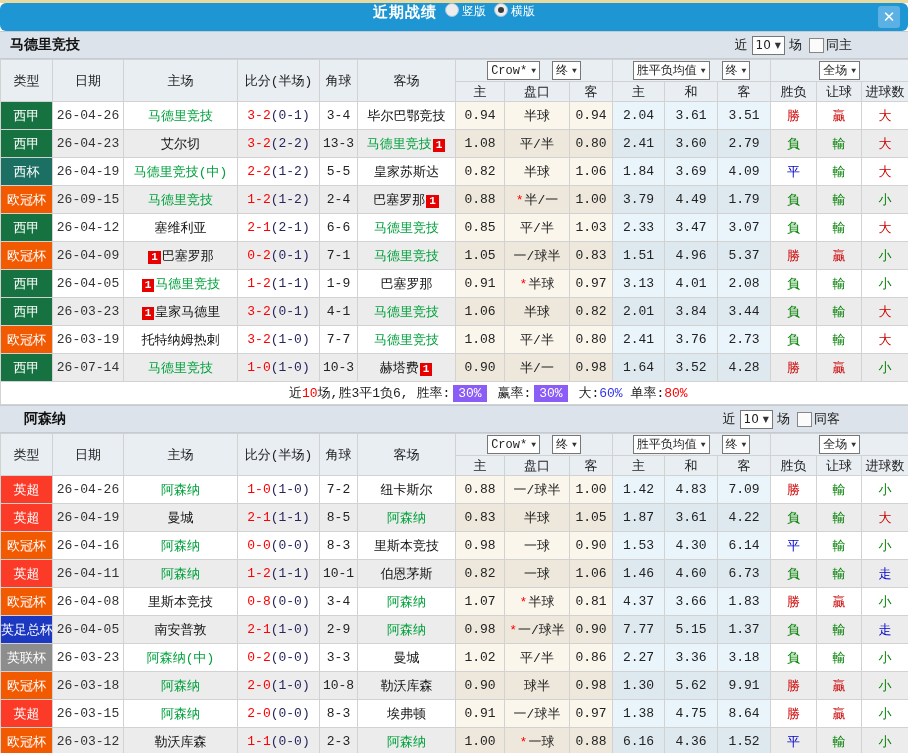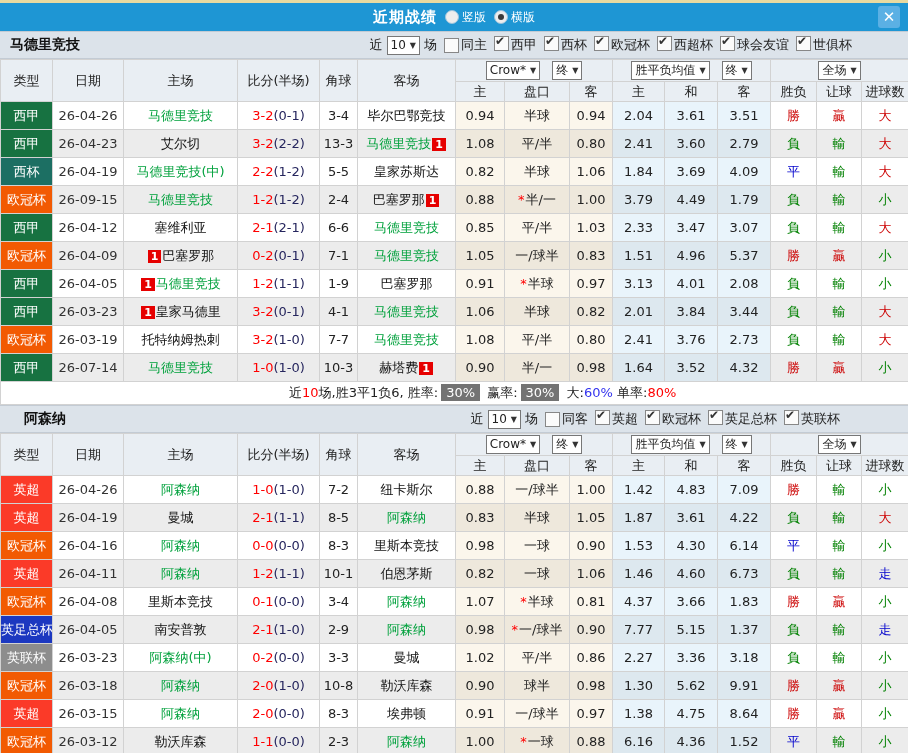--- a/index.html
+++ b/index.html
@@ -1,57 +1,57 @@
 <!DOCTYPE html>
 <html><head>
 <meta charset="utf-8">
 <style>
   html,body{margin:0;padding:0;background:#fff;}
   body{width:908px;height:753px;overflow:hidden;font-family:"DejaVu Sans","Liberation Sans",sans-serif;}
   .win{width:908px;height:753px;position:relative;background:#fff;}
   .topstrip{height:3px;background:#e8daa0;}
-  .titlebar{height:28px;background:#1e96d4;display:flex;align-items:center;justify-content:center;position:relative;color:#fff;}
+  .titlebar{height:28px;background:#1e96d4;display:flex;justify-content:center;position:relative;color:#fff;border-radius:6px;}
   .title{font-weight:bold;font-size:15px;letter-spacing:1px;}
   .radio{width:12px;height:12px;border-radius:50%;background:#ededed;border:1px solid #9cc3dd;display:inline-block;position:relative;vertical-align:-2px;margin:0 3px 0 8px;cursor:pointer;}
   .radio.sel::after{content:"";position:absolute;left:3px;top:3px;width:6px;height:6px;border-radius:50%;background:#3a3a3a;}
   .rlabel{font-size:12px;color:#fff;}
   .closebtn{position:absolute;right:8px;top:3px;width:22px;height:22px;background:#5bb0e4;border-radius:3px;color:#fff;text-align:center;line-height:22px;font-size:15px;font-weight:bold;cursor:pointer;}
   .closebtn::before{content:"\2715";}
   .secbar{height:26px;background:#dce3ea;border-top:1px solid #c3cbd4;border-bottom:1px solid #c3cbd4;display:flex;align-items:center;font-size:13px;color:#222;}
   .teamname{font-weight:bold;font-size:14px;color:#111;}
   .secbar.t1 .teamname{padding-left:10px;}
   .secbar.t2 .teamname{padding-left:24px;}
   .filters{margin-left:auto;display:flex;align-items:center;}
   .secbar.t1 .filters{padding-right:56px;}
   .secbar.t2 .filters{padding-right:68px;}
   .selbox{border:1px solid #777;background:#fff;font-size:12px;height:17px;display:inline-flex;align-items:center;padding:0 3px;margin:0 4px;cursor:pointer;}
   .selbox::after{content:"\25BC";font-size:8px;margin-left:4px;color:#333;}
   .cb{width:13px;height:13px;border:1px solid #878787;background:#fbfbfb;display:inline-block;position:relative;margin:0 2px 0 7px;vertical-align:-2px;cursor:pointer;}
   .cb.ck::after{content:"\2714";position:absolute;left:0px;top:-3px;font-size:12px;color:#333;}
-  table{border-collapse:collapse;table-layout:fixed;width:908px;font-size:13px;}
+  table{border-collapse:collapse;table-layout:fixed;width:908px;font-size:13px;font-family:Liberation Mono, monospace;}
   th,td{border:1px solid #d2d2d2;text-align:center;padding:0;overflow:hidden;white-space:nowrap;}
   thead th{background:#e9eef3;font-weight:normal;color:#222;font-size:13px;}
   tr.grp th{height:21px;}
   tr.sub th{height:19px;}
   tbody td{height:27px;color:#222;}
   tbody tr:nth-child(even) td{background:#ececec;}
   td.cr{background:#fbf6ec;}
   tbody tr:nth-child(even) td.cr{background:#eee8dc;}
   td.eu{background:#e9f4fb;}
   tbody tr:nth-child(even) td.eu{background:#dde8ef;}
   td.type{color:#fff;}
   td.date{color:#333;}
   td.team{color:#111;}
   .hl{color:#00a13c;}
   .ft{color:#ff0000;}
   .ht{color:#26265e;}
   .card{display:inline-block;background:#e60000;color:#fff;font-size:11px;line-height:13px;padding:0 3px;margin:0 1px;font-weight:bold;}
   .star{color:#ff0000;margin-right:1px;}
   tr.summary td{text-align:left;padding-left:288px;height:22px;font-size:13px;background:#fff;color:#222;}
-  .chip{background:#737373;color:#fff;padding:1px 5px;margin:13px 3px;}
+  .chip{background:#8b5cf6;color:#fff;padding:1px 5px;margin:13px 3px;}
   .redtx{color:#ff0000;}
   .bluetx{color:#3333ee;}
   .grpcell .selbox{margin:0 6px;}
 </style>
 </head>
 <body>
 
 <div class="win">
   <div class="topstrip"></div>
   <div class="titlebar">
@@ -64,21 +64,20 @@
   </div>
 
   <div class="secbar t1">
     <span class="teamname">马德里竞技</span>
     <span class="filters">
       <span>近</span>
       <span class="selbox">10</span>
       <span>场</span>
       <span class="cb"></span>
       <span>同主</span>
-      <span><span class="cb ck"></span><span>西甲</span><span class="cb ck"></span><span>西杯</span><span class="cb ck"></span><span>欧冠杯</span><span class="cb ck"></span><span>西超杯</span><span class="cb ck"></span><span>球会友谊</span><span class="cb ck"></span><span>世俱杯</span></span>
     </span>
   </div>
   <table>
     <colgroup>
         <col style="width:52px">
         <col style="width:71px">
         <col style="width:114px">
         <col style="width:82px">
         <col style="width:38px">
         <col style="width:98px">
@@ -275,40 +274,39 @@
     <td class="date">26-07-14</td>
     <td class="team"><span class="hl">马德里竞技</span></td>
     <td class="score"><span class="ft">1-0</span><span class="ht">(1-0)</span></td>
     <td class="corner">10-3</td>
     <td class="team"><span>赫塔费</span><span class="card">1</span></td>
     <td class="cr">0.90</td>
     <td class="cr">半/一</td>
     <td class="cr">0.98</td>
     <td class="eu">1.64</td>
     <td class="eu">3.52</td>
-    <td class="eu">4.32</td>
+    <td class="eu">4.28</td>
     <td style="color: rgb(204, 0, 0);">勝</td>
     <td style="color: rgb(204, 0, 0);">贏</td>
     <td style="color: rgb(0, 128, 0);">小</td>
   </tr>
         <tr class="summary">
           <td colspan="15"><span>近</span><span class="redtx">10</span><span>场,胜3平1负6, 胜率:</span><span class="chip">30%</span><span> 赢率:</span><span class="chip">30%</span><span> 大:</span><span class="bluetx">60%</span><span> 单率:</span><span class="redtx">80%</span></td>
         </tr>
       </tbody>
   </table>
 
   <div class="secbar t2">
     <span class="teamname">阿森纳</span>
     <span class="filters">
       <span>近</span>
       <span class="selbox">10</span>
       <span>场</span>
       <span class="cb"></span>
       <span>同客</span>
-      <span><span class="cb ck"></span><span>英超</span><span class="cb ck"></span><span>欧冠杯</span><span class="cb ck"></span><span>英足总杯</span><span class="cb ck"></span><span>英联杯</span></span>
     </span>
   </div>
   <table>
     <colgroup>
         <col style="width:52px">
         <col style="width:71px">
         <col style="width:114px">
         <col style="width:82px">
         <col style="width:38px">
         <col style="width:98px">
@@ -412,21 +410,21 @@
     <td class="eu">4.60</td>
     <td class="eu">6.73</td>
     <td style="color: rgb(0, 128, 0);">負</td>
     <td style="color: rgb(0, 128, 0);">輸</td>
     <td style="color: rgb(0, 0, 204);">走</td>
   </tr>
         <tr>
     <td class="type" style="background: rgb(242, 90, 2);">欧冠杯</td>
     <td class="date">26-04-08</td>
     <td class="team"><span>里斯本竞技</span></td>
-    <td class="score"><span class="ft">0-1</span><span class="ht">(0-0)</span></td>
+    <td class="score"><span class="ft">0-8</span><span class="ht">(0-0)</span></td>
     <td class="corner">3-4</td>
     <td class="team"><span class="hl">阿森纳</span></td>
     <td class="cr">1.07</td>
     <td class="cr"><span class="star">*</span>半球</td>
     <td class="cr">0.81</td>
     <td class="eu">4.37</td>
     <td class="eu">3.66</td>
     <td class="eu">1.83</td>
     <td style="color: rgb(204, 0, 0);">勝</td>
     <td style="color: rgb(204, 0, 0);">贏</td>

